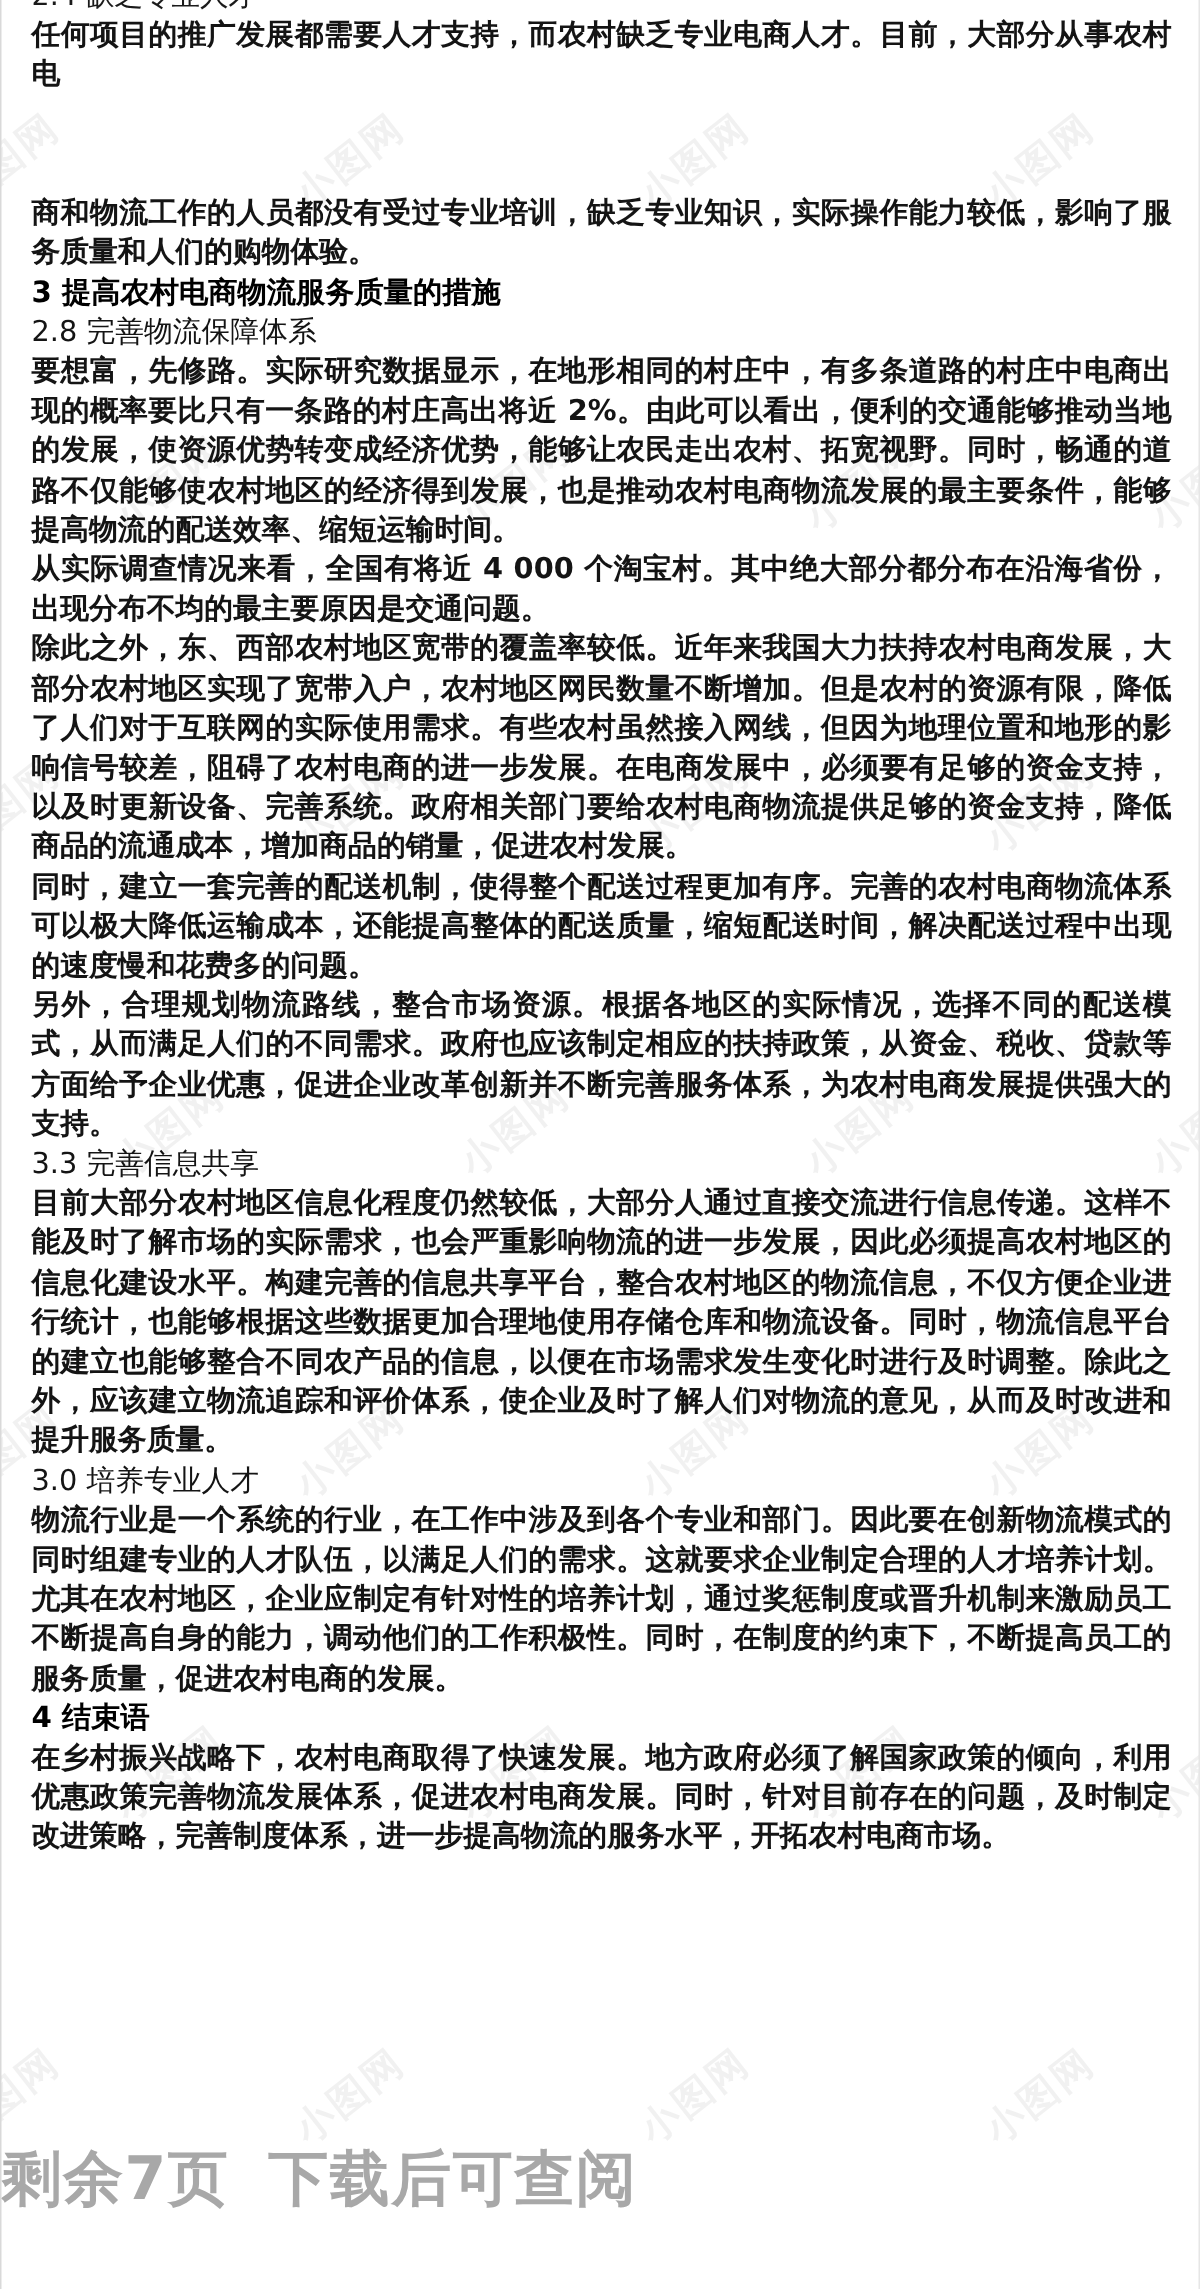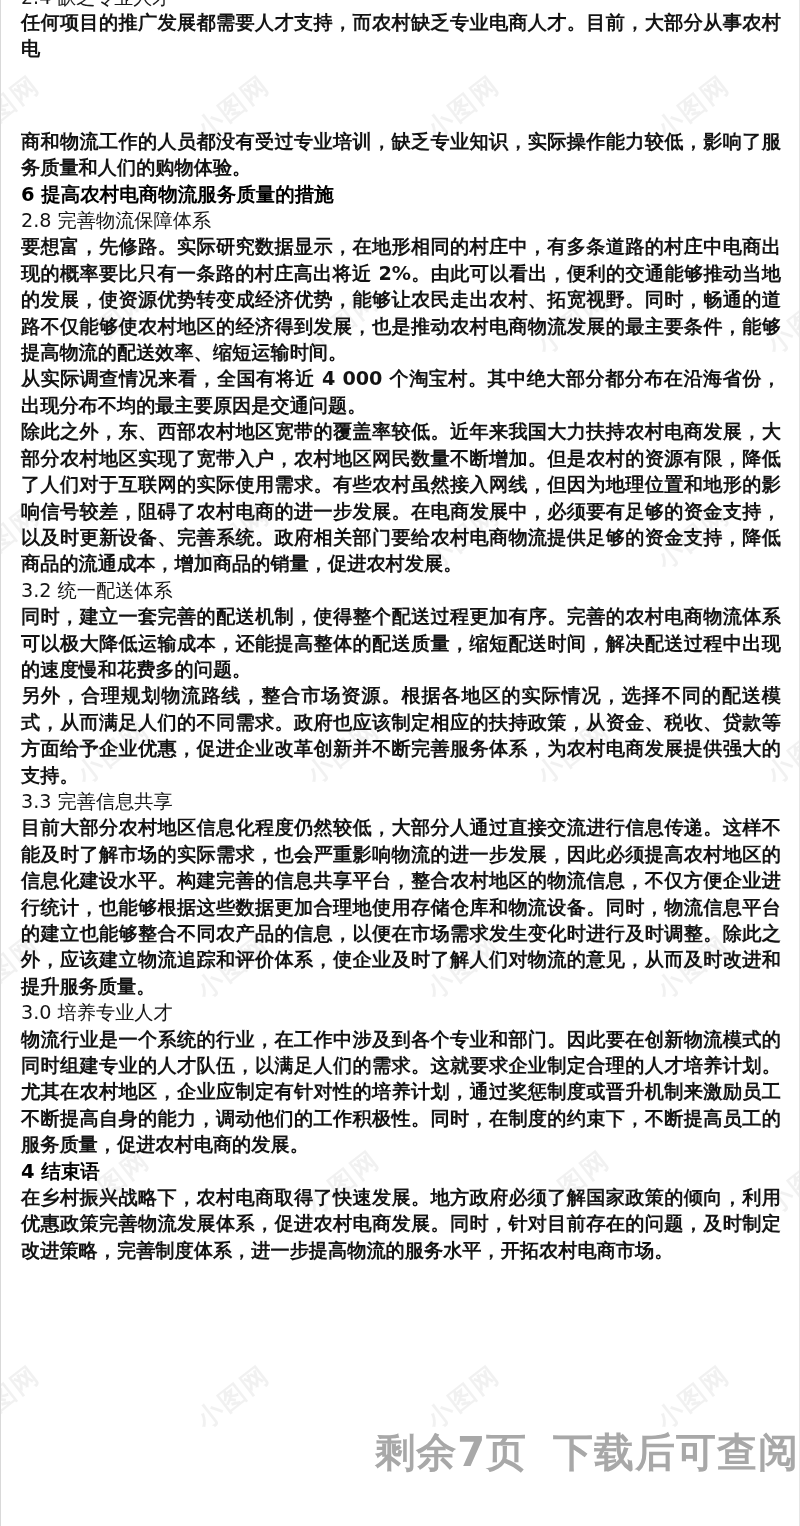--- a/index.html
+++ b/index.html
@@ -92,21 +92,21 @@
 
   .gap-block {
     height: 66px;
   }
 
   .footer-note {
     position: absolute;
     left: 0;
     right: 0;
     top: 1425px;
-    text-align: right;
+    text-align: left;
     z-index: 2;
   }
   .footer-note .fn-text {
     display: inline-block;
     font-size: 40px;
     font-weight: 700;
     color: #a8a8a8;
     letter-spacing: 1px;
     font-family: "DejaVu Sans", "Liberation Sans", sans-serif;
   }
@@ -151,26 +151,25 @@
   <div id="content">
 
     <div class="clipped-line">
       <span>2.4 缺乏专业人才</span>
     </div>
 
     <div id="blocks">
         <p class="para">任何项目的推广发展都需要人才支持，而农村缺乏专业电商人才。目前，大部分从事农村电</p>
         <div class="gap-block"></div>
         <p class="para">商和物流工作的人员都没有受过专业培训，缺乏专业知识，实际操作能力较低，影响了服务质量和人们的购物体验。</p>
-        <h2 class="h-major">6 提高农村电商物流服务质量的措施</h2>
+        <h2 class="h-major">3 提高农村电商物流服务质量的措施</h2>
         <h3 class="h-minor">2.8 完善物流保障体系</h3>
         <p class="para">要想富，先修路。实际研究数据显示，在地形相同的村庄中，有多条道路的村庄中电商出现的概率要比只有一条路的村庄高出将近 2%。由此可以看出，便利的交通能够推动当地的发展，使资源优势转变成经济优势，能够让农民走出农村、拓宽视野。同时，畅通的道路不仅能够使农村地区的经济得到发展，也是推动农村电商物流发展的最主要条件，能够提高物流的配送效率、缩短运输时间。</p>
         <p class="para">从实际调查情况来看，全国有将近 4 000 个淘宝村。其中绝大部分都分布在沿海省份，出现分布不均的最主要原因是交通问题。</p>
         <p class="para">除此之外，东、西部农村地区宽带的覆盖率较低。近年来我国大力扶持农村电商发展，大部分农村地区实现了宽带入户，农村地区网民数量不断增加。但是农村的资源有限，降低了人们对于互联网的实际使用需求。有些农村虽然接入网线，但因为地理位置和地形的影响信号较差，阻碍了农村电商的进一步发展。在电商发展中，必须要有足够的资金支持，以及时更新设备、完善系统。政府相关部门要给农村电商物流提供足够的资金支持，降低商品的流通成本，增加商品的销量，促进农村发展。</p>
-        <h3 class="h-minor">3.2 统一配送体系</h3>
         <p class="para">同时，建立一套完善的配送机制，使得整个配送过程更加有序。完善的农村电商物流体系可以极大降低运输成本，还能提高整体的配送质量，缩短配送时间，解决配送过程中出现的速度慢和花费多的问题。</p>
         <p class="para">另外，合理规划物流路线，整合市场资源。根据各地区的实际情况，选择不同的配送模式，从而满足人们的不同需求。政府也应该制定相应的扶持政策，从资金、税收、贷款等方面给予企业优惠，促进企业改革创新并不断完善服务体系，为农村电商发展提供强大的支持。</p>
         <h3 class="h-minor">3.3 完善信息共享</h3>
         <p class="para">目前大部分农村地区信息化程度仍然较低，大部分人通过直接交流进行信息传递。这样不能及时了解市场的实际需求，也会严重影响物流的进一步发展，因此必须提高农村地区的信息化建设水平。构建完善的信息共享平台，整合农村地区的物流信息，不仅方便企业进行统计，也能够根据这些数据更加合理地使用存储仓库和物流设备。同时，物流信息平台的建立也能够整合不同农产品的信息，以便在市场需求发生变化时进行及时调整。除此之外，应该建立物流追踪和评价体系，使企业及时了解人们对物流的意见，从而及时改进和提升服务质量。</p>
         <h3 class="h-minor">3.0 培养专业人才</h3>
         <p class="para">物流行业是一个系统的行业，在工作中涉及到各个专业和部门。因此要在创新物流模式的同时组建专业的人才队伍，以满足人们的需求。这就要求企业制定合理的人才培养计划。尤其在农村地区，企业应制定有针对性的培养计划，通过奖惩制度或晋升机制来激励员工不断提高自身的能力，调动他们的工作积极性。同时，在制度的约束下，不断提高员工的服务质量，促进农村电商的发展。</p>
         <h2 class="h-major">4 结束语</h2>
         <p class="para">在乡村振兴战略下，农村电商取得了快速发展。地方政府必须了解国家政策的倾向，利用优惠政策完善物流发展体系，促进农村电商发展。同时，针对目前存在的问题，及时制定改进策略，完善制度体系，进一步提高物流的服务水平，开拓农村电商市场。</p>
       </div>
 

